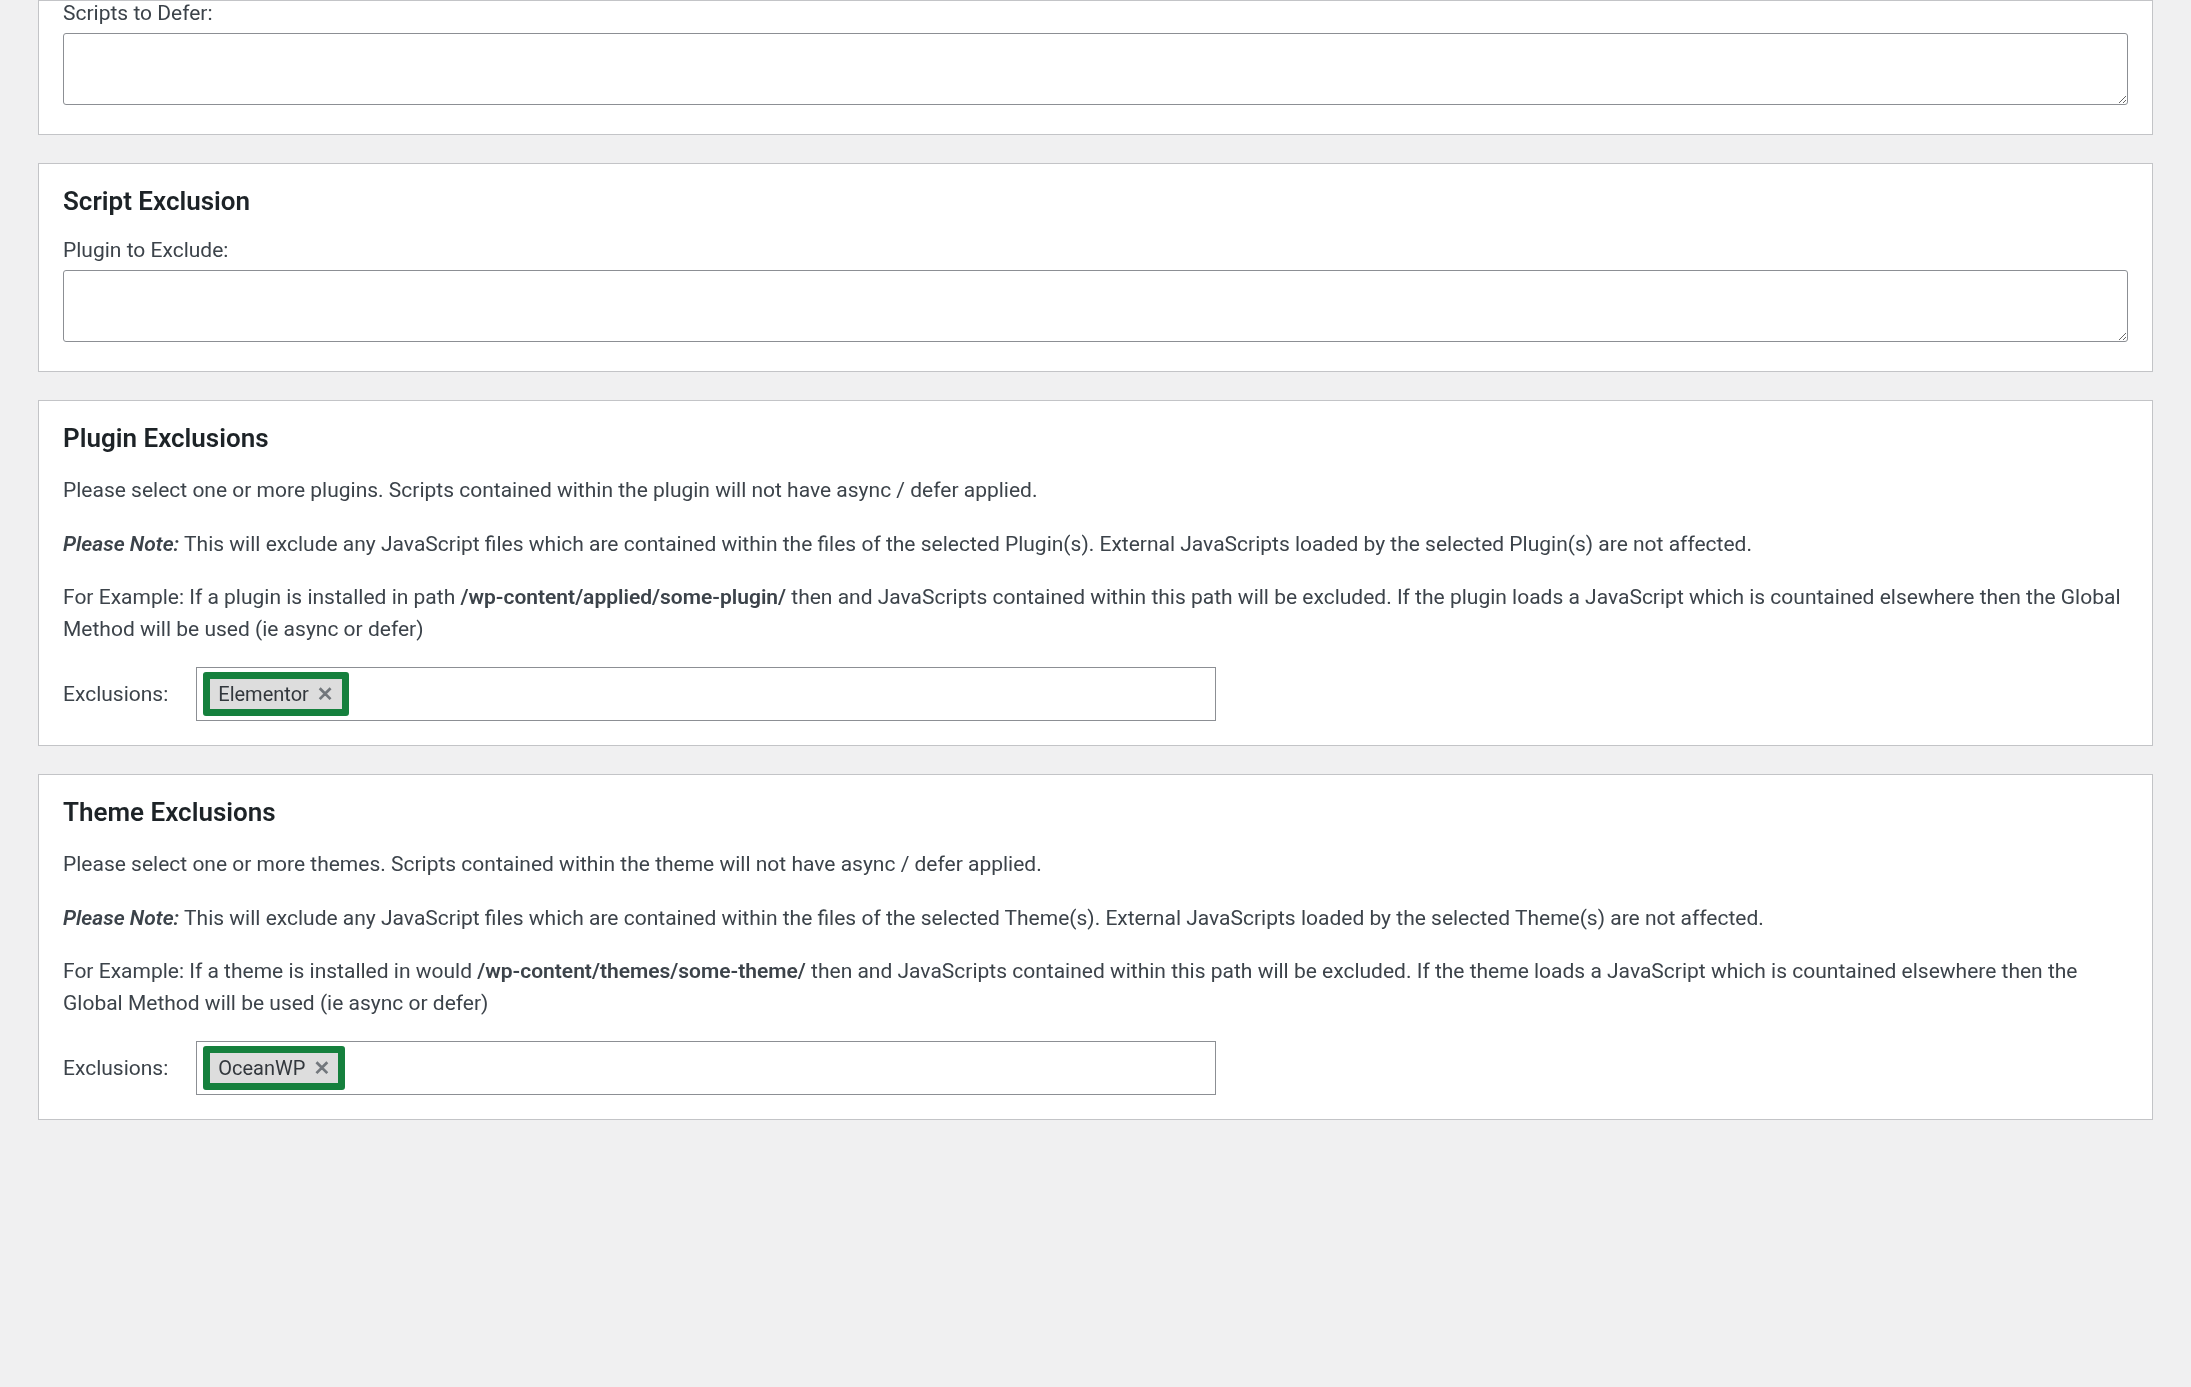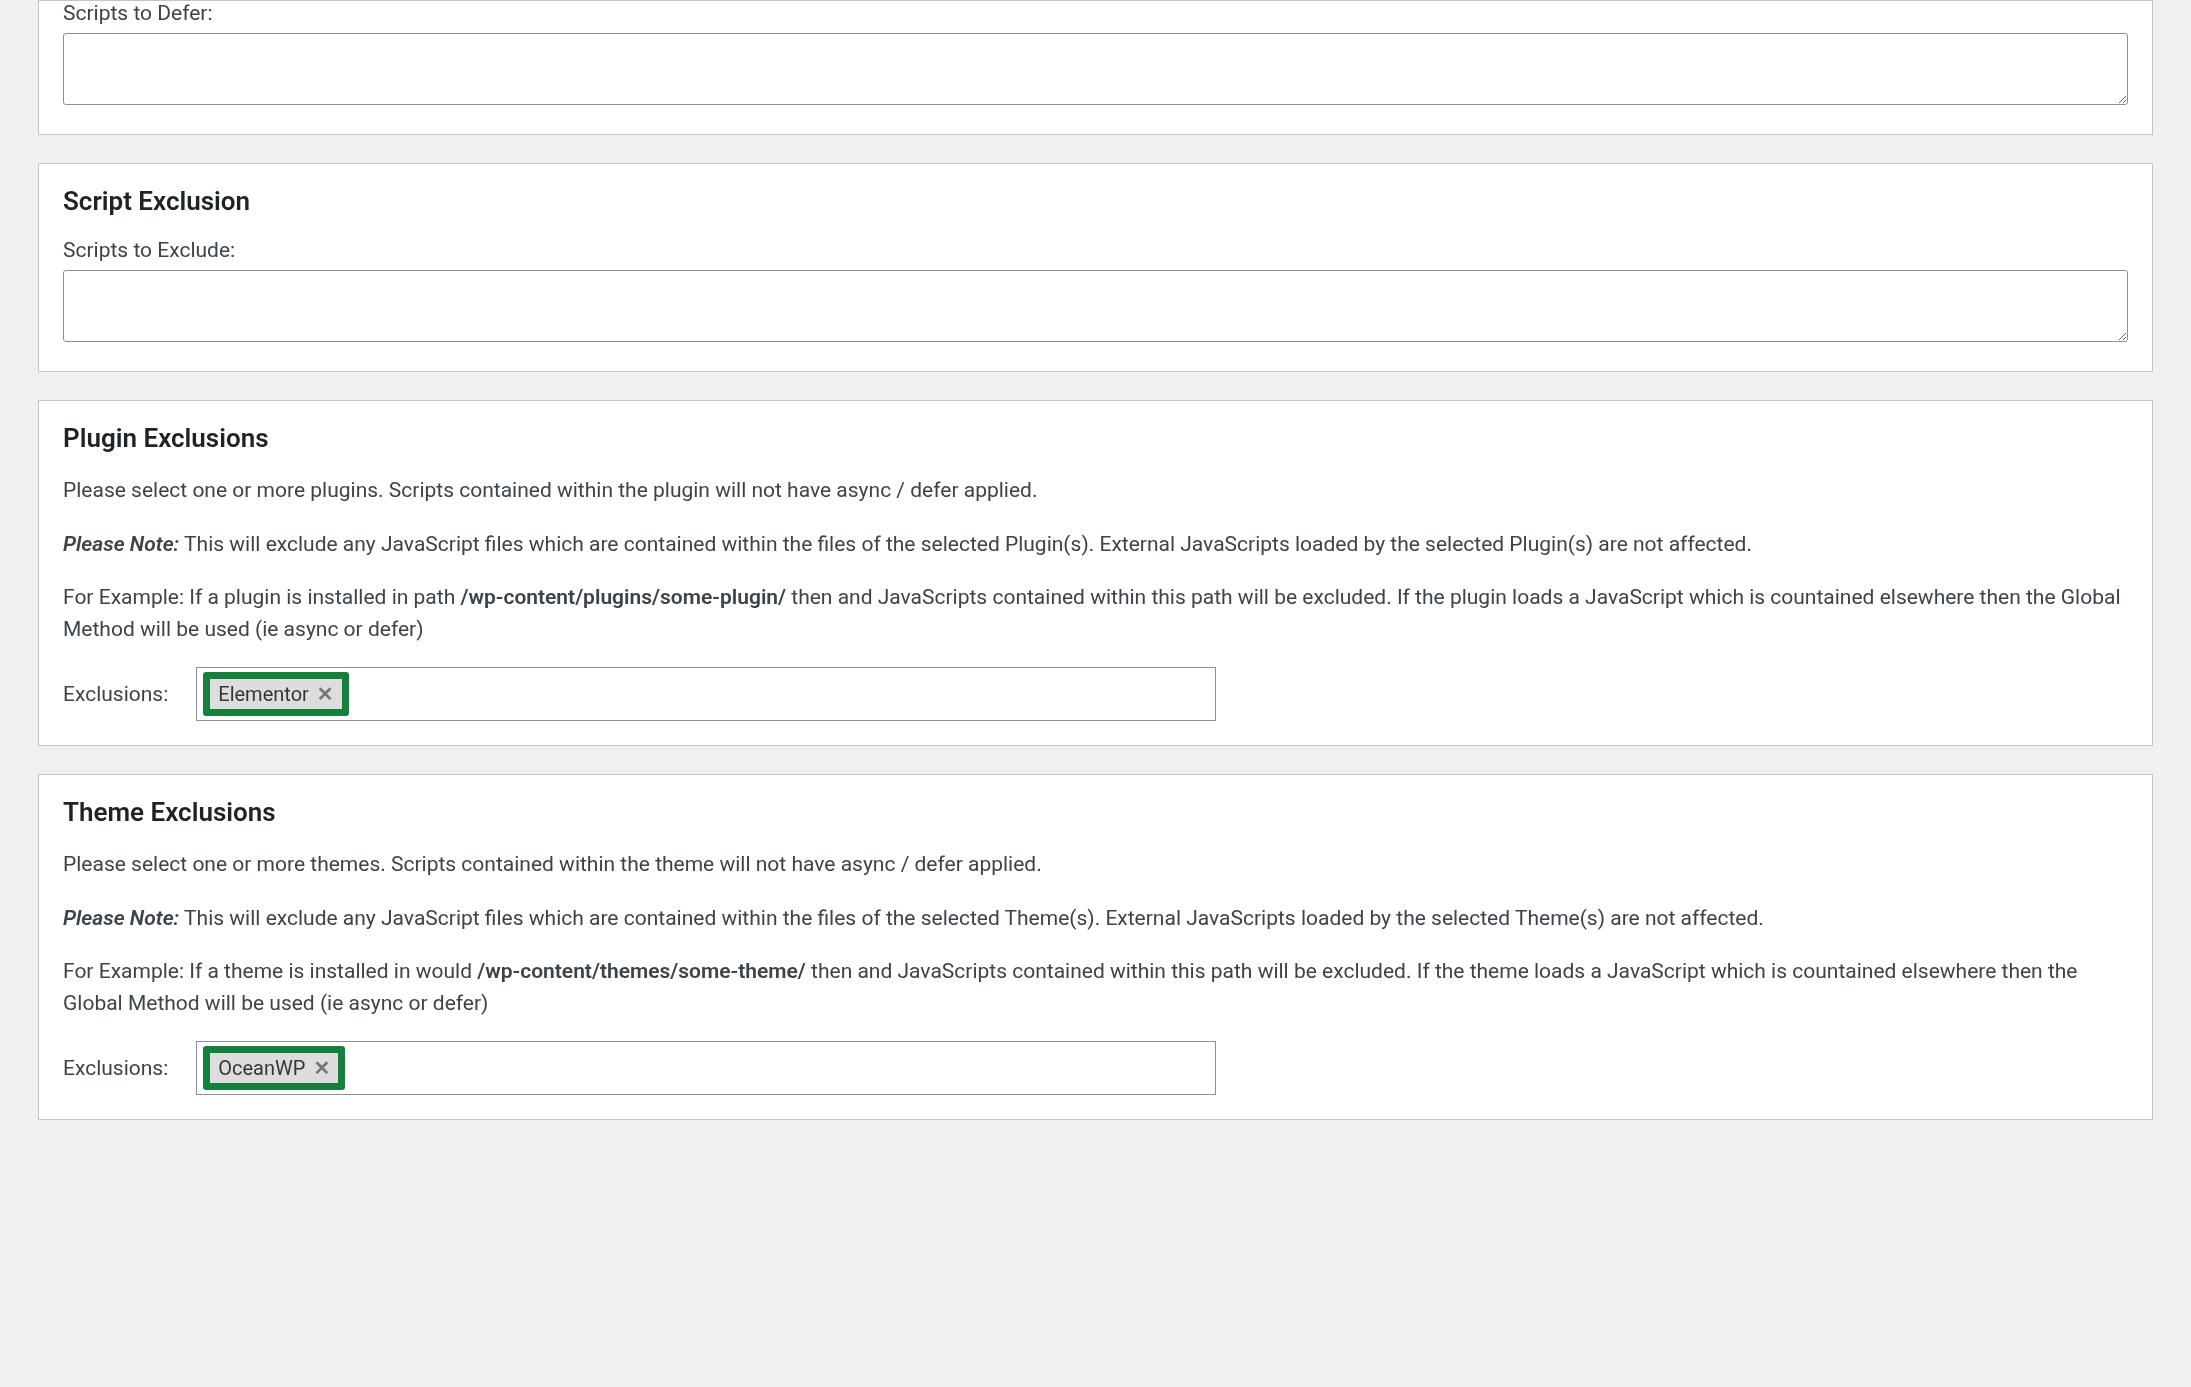--- a/index.html
+++ b/index.html
@@ -106,32 +106,32 @@
 </head>
 <body>
 
 <div class="panel tight-top">
   <label class="field-label">Scripts to Defer:</label>
   <textarea style=""></textarea>
 </div>
 
 <div class="panel">
   <h2>Script Exclusion</h2>
-  <label class="field-label">Scripts to Exclude:</label>
+  <label class="field-label">Plugin to Exclude:</label>
   <textarea style=""></textarea>
 </div>
 
 <div class="panel">
   <h2>Plugin Exclusions</h2>
   <p>Please select one or more plugins. Scripts contained within the plugin will not have async / defer applied.</p>
   <p>
     <strong><em>Please Note:</em></strong><span> This will exclude any JavaScript files which are contained within the files of the selected Plugin(s). External JavaScripts loaded by the selected Plugin(s) are not affected.</span>
   </p>
   <p>
-    <span>For Example: If a plugin is installed in path </span><strong>/wp-content/plugins/some-plugin/</strong><span> then and JavaScripts contained within this path will be excluded. If the plugin loads a JavaScript which is countained elsewhere then the Global Method will be used (ie async or defer)</span>
+    <span>For Example: If a plugin is installed in path </span><strong>/wp-content/applied/some-plugin/</strong><span> then and JavaScripts contained within this path will be excluded. If the plugin loads a JavaScript which is countained elsewhere then the Global Method will be used (ie async or defer)</span>
   </p>
   <div class="token-row">
     <span class="token-label">Exclusions:</span>
     <div class="token-box">
       <span class="token">
         <span>Elementor</span>
         <span class="remove">✕</span>
       </span>
     </div>
   </div>

